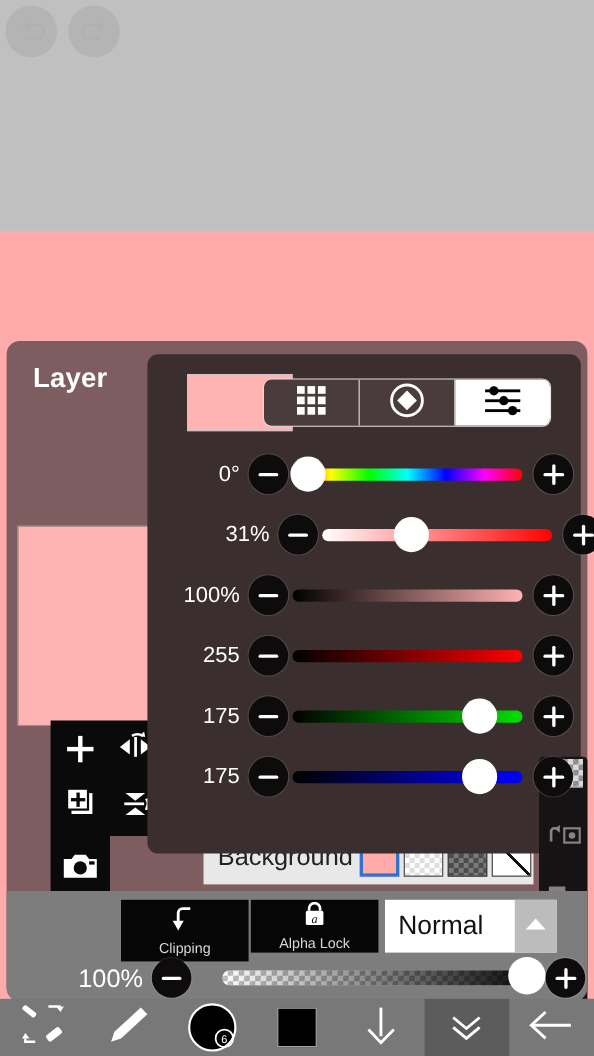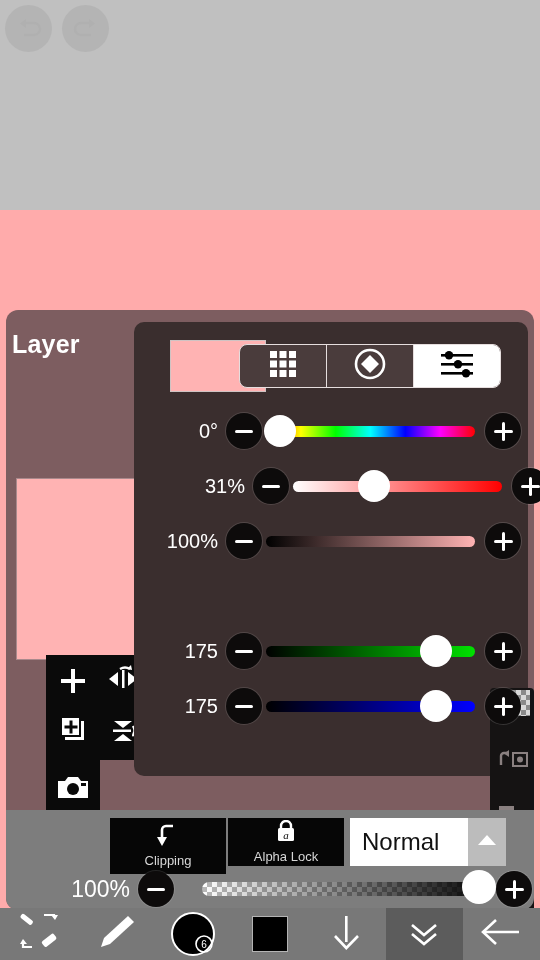--- a/index.html
+++ b/index.html
@@ -27,21 +27,21 @@
   #undo-button{ left:5px; }
   #redo-button{ left:62px; }
   .undo-btn svg{ display:block; }
 
   
   #layer-panel{
     position:absolute; left:6px; top:310px; width:528px; height:600px;
     background:#7d5d60; border-radius:12px;
   }
   #panel-title{
-    position:absolute; left:6px; top:20px;
+    position:absolute; left:24px; top:20px;
     color:#ffffff; font-size:25px; font-weight:bold; letter-spacing:0.2px;
   }
 
   
   #color-preview-large{
     position:absolute; left:10px; top:168px; width:164px; height:182px;
     background:#ffb3b3; border:1px solid #a9898c;
   }
 
   
@@ -291,20 +291,30 @@
       <div id="layer-1-opacity">100%</div>
       <div id="layer-1-handle">
           <i></i>
           <i></i>
           <i></i>
         </div>
       <div id="layer-1-blend">Normal</div>
     </div>
   </div>
 
+  <div id="background-bar">
+    <div id="bg-caret"></div>
+    <div id="background-label">Background</div>
+    <div id="bg-swatches">
+      <div class="bg-swatch selected" style="background:#ffabab;"></div>
+      <div class="bg-swatch" style="background-image:linear-gradient(45deg,#dcdcdc 25%,transparent 25%,transparent 75%,#dcdcdc 75%),linear-gradient(45deg,#dcdcdc 25%,transparent 25%,transparent 75%,#dcdcdc 75%);background-size:9px 9px;background-position:0 0,4.5px 4.5px;background-color:#ffffff;"></div>
+      <div class="bg-swatch" style="background-image:linear-gradient(45deg,#4a4a4a 25%,transparent 25%,transparent 75%,#4a4a4a 75%),linear-gradient(45deg,#4a4a4a 25%,transparent 25%,transparent 75%,#4a4a4a 75%);background-size:9px 9px;background-position:0 0,4.5px 4.5px;background-color:#7a7a7a;"></div>
+      <div class="bg-swatch" style="background:linear-gradient(to top right, #ffffff 47%, #111 47%, #111 53%, #ffffff 53%);"></div>
+    </div>
+  </div>
 
   <div id="left-tools">
     <div class="lt-btn" style="left:6px;top:8px;width:42px;height:40px;">
       <span>
         <svg width="28" height="28" viewBox="0 0 28 28">
             <rect x="12" y="2" width="4" height="24" fill="#fff"></rect>
             <rect x="2" y="12" width="24" height="4" fill="#fff"></rect>
           </svg>
       </span>
     </div>
@@ -424,20 +434,31 @@
       <div class="minus-btn">
           <i></i>
         </div>
       <div class="slider-track-wrap">
         <div class="slider-track" style="background:linear-gradient(to right,#000000,#ffb3b3);"></div>
         <div class="slider-knob" style="left:240px;"></div>
       </div>
       <div class="plus-btn"></div>
     </div>
 
+    <div class="slider-row" style="top:251px;">
+      <div class="slider-label">255</div>
+      <div class="minus-btn">
+          <i></i>
+        </div>
+      <div class="slider-track-wrap">
+        <div class="slider-track" style="background:linear-gradient(to right,#000000,#ff0000);"></div>
+        <div class="slider-knob" style="left:240px;"></div>
+      </div>
+      <div class="plus-btn"></div>
+    </div>
 
     <div class="slider-row" style="top:306px;">
       <div class="slider-label">175</div>
       <div class="minus-btn">
           <i></i>
         </div>
       <div class="slider-track-wrap">
         <div class="slider-track" style="background:linear-gradient(to right,#000000,#00e000);"></div>
         <div class="slider-knob" style="left:172px;"></div>
       </div>

